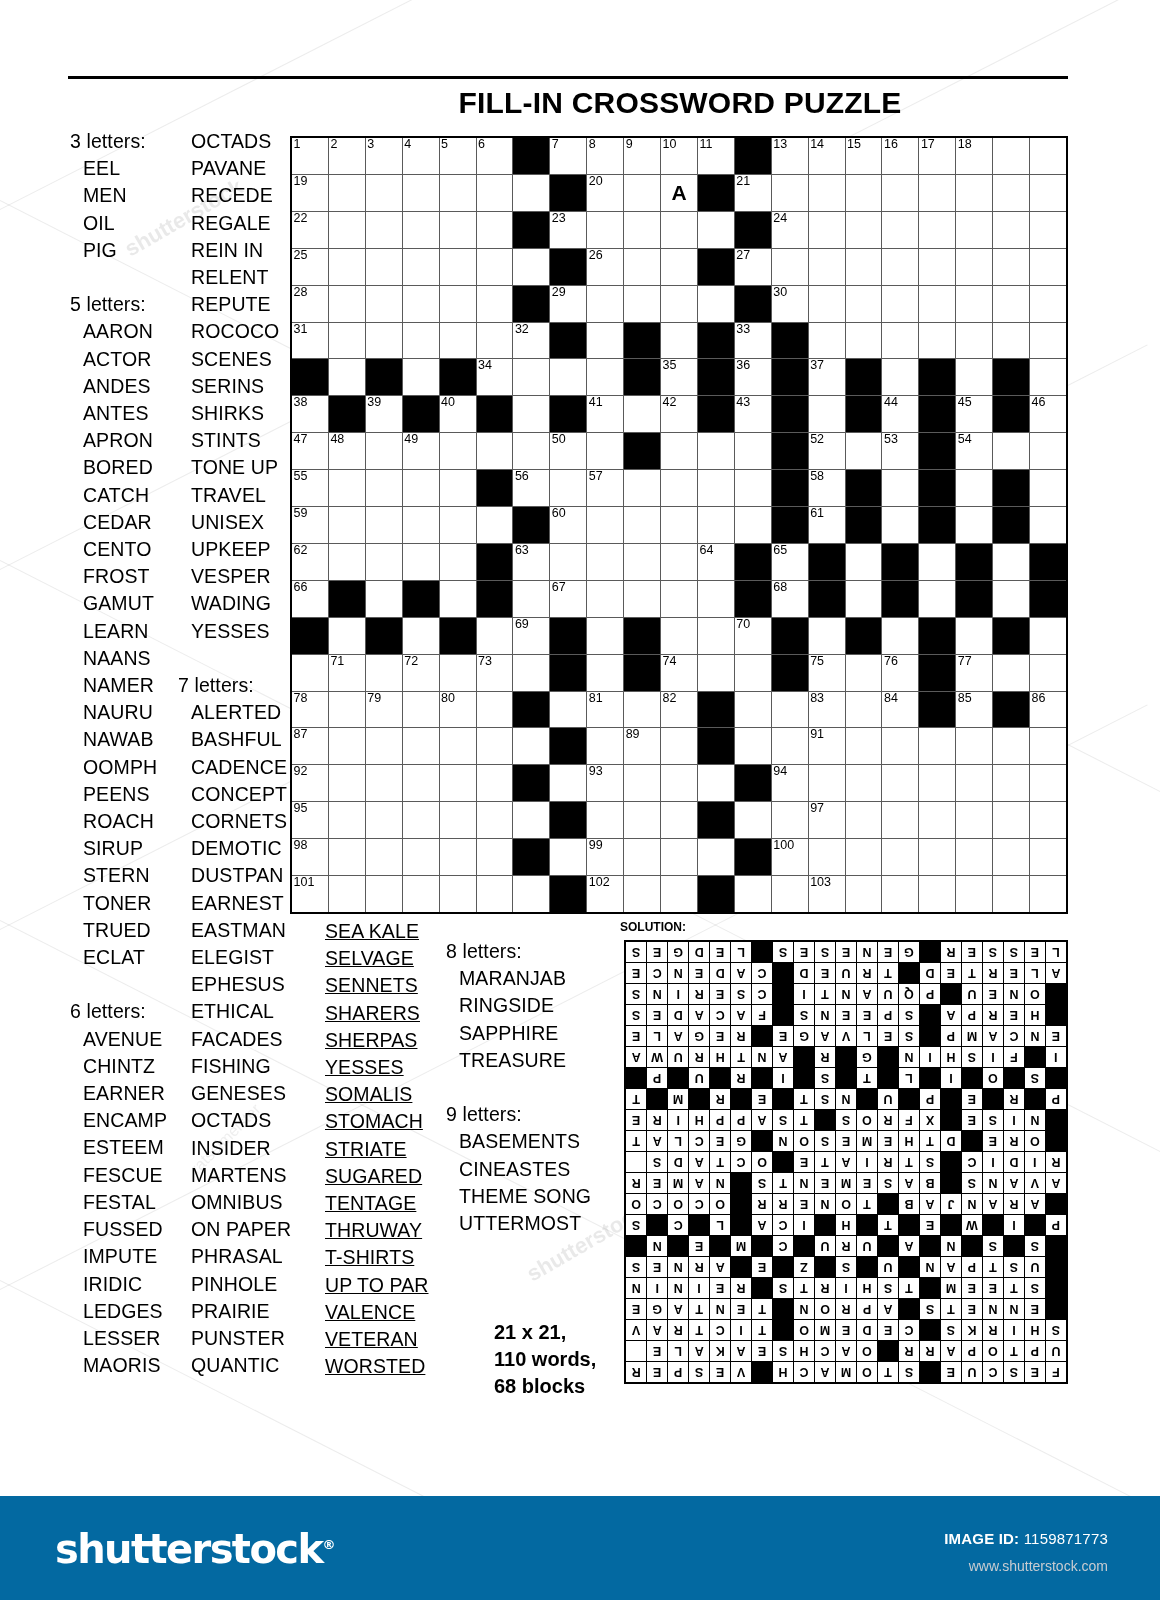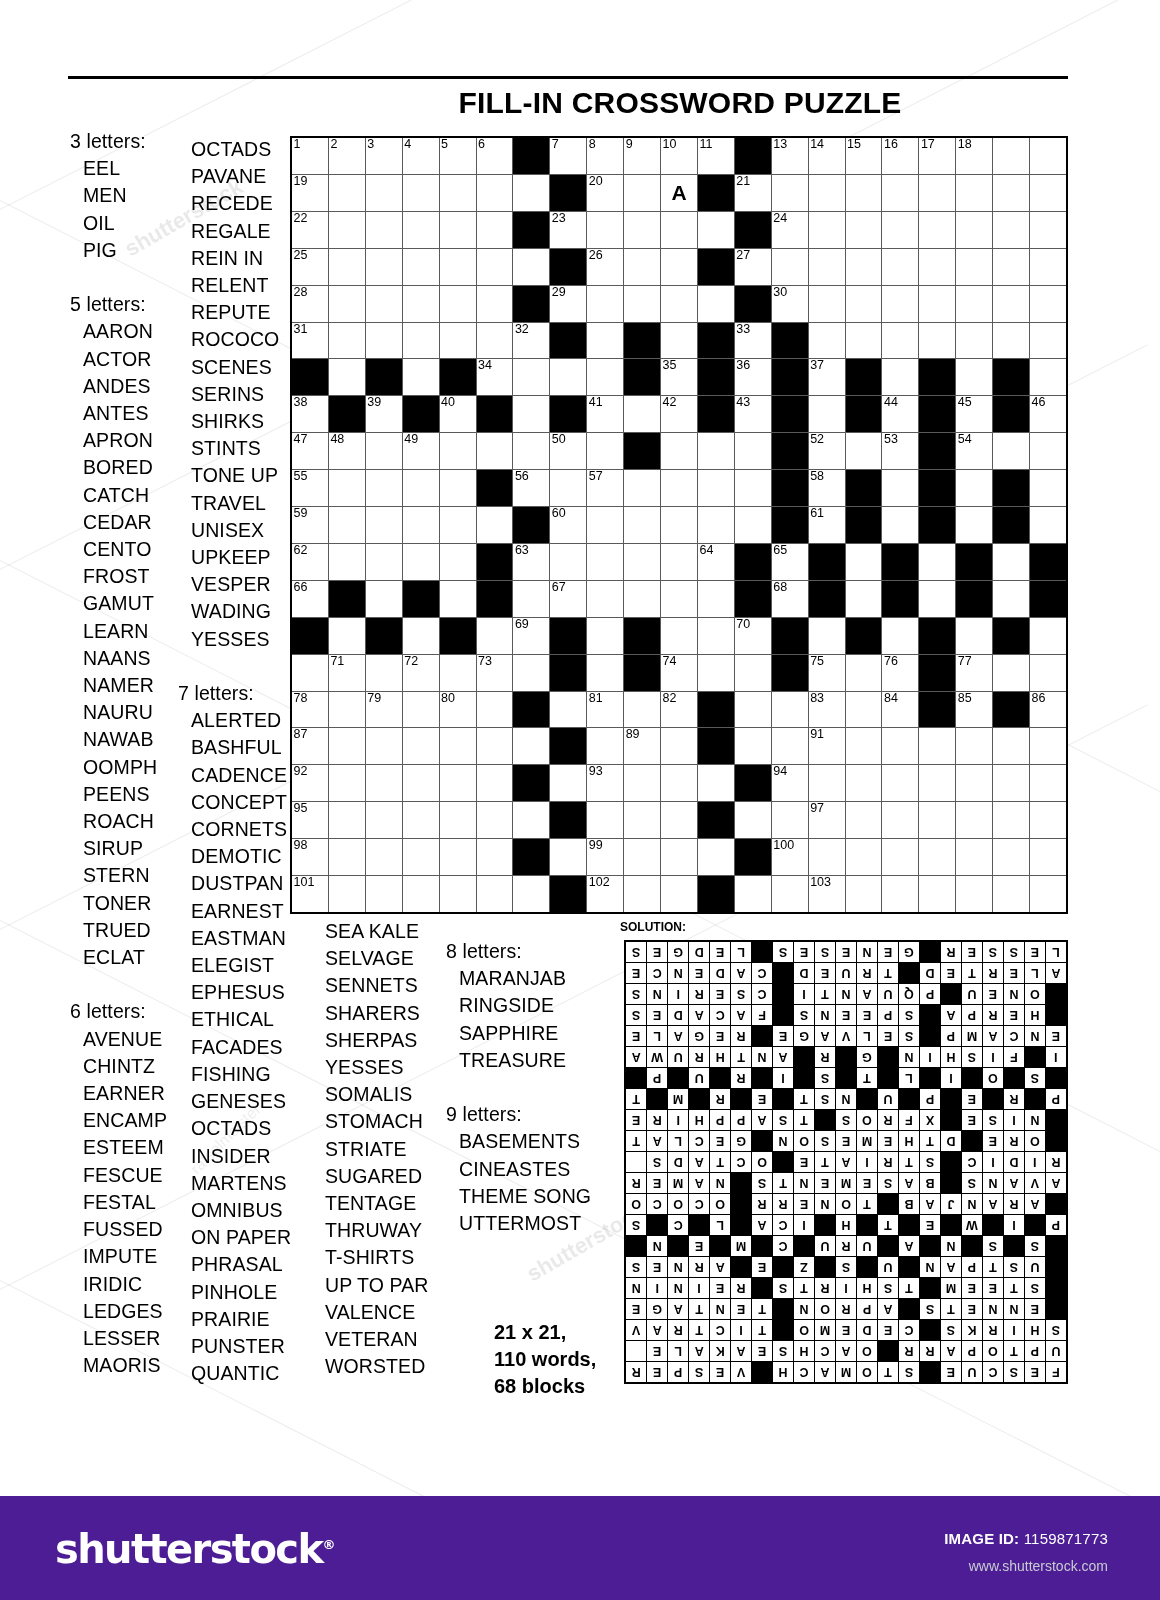--- a/index.html
+++ b/index.html
@@ -34,22 +34,22 @@
     position:absolute;
     font-size:19.5px;
     line-height:27.2px;
     letter-spacing:0.1px;
   }
   .wordcol .hdr { font-weight:normal; }
   .wordcol .w { padding-left:13px; }
   .wordcol .sp { height:27.2px; }
 
   #col1 { left:70px;  top:128px; width:115px; }
-  #col2 { left:178px; top:128px; width:125px;margin-top:8px; }
-  #col3 { left:312px; top:918px; width:120px; }
+  #col2 { left:178px; top:128px; width:125px; }
+  #col3 { left:312px; top:918px; width:120px;text-decoration:underline; }
   #col4 { left:430px; top:938px; width:170px;margin-left:16px; }
 
   #stats {
     position:absolute; left:494px; top:1297px;
     font-size:20px; font-weight:bold; line-height:27px;margin-top:22px;
   }
 
   
   #grid-wrap {
     position:absolute; left:290px; top:136px;
@@ -136,21 +136,21 @@
     height:1px;
     background:rgba(150,150,150,0.18);
     transform-origin:left center;
     pointer-events:none;
   }
 
   
   #footer {
     position:absolute; left:0; top:1496px;
     width:1160px; height:104px;
-    background:#4c1d95;
+    background:#0369a1;
   }
   #ss-logo {
     position:absolute; left:55px; top:30px;
     color:#fff;
     font-size:40px;
     font-weight:bold;
     letter-spacing:-1.6px;
     font-family:"DejaVu Sans", sans-serif;
   }
   #ss-logo sup { font-size:13px; vertical-align:super; letter-spacing:0; }

